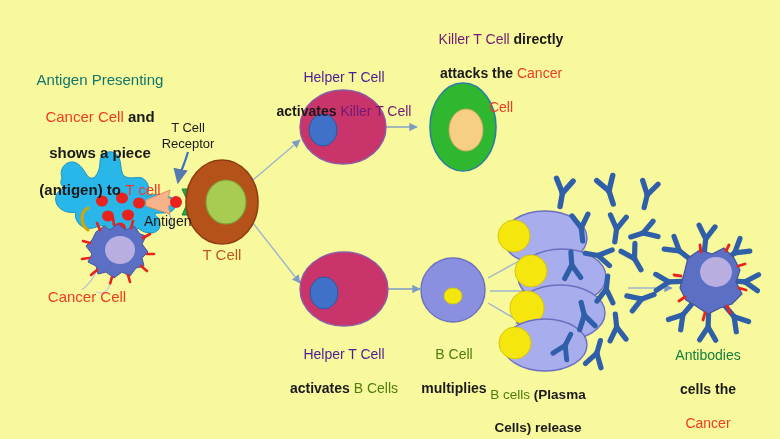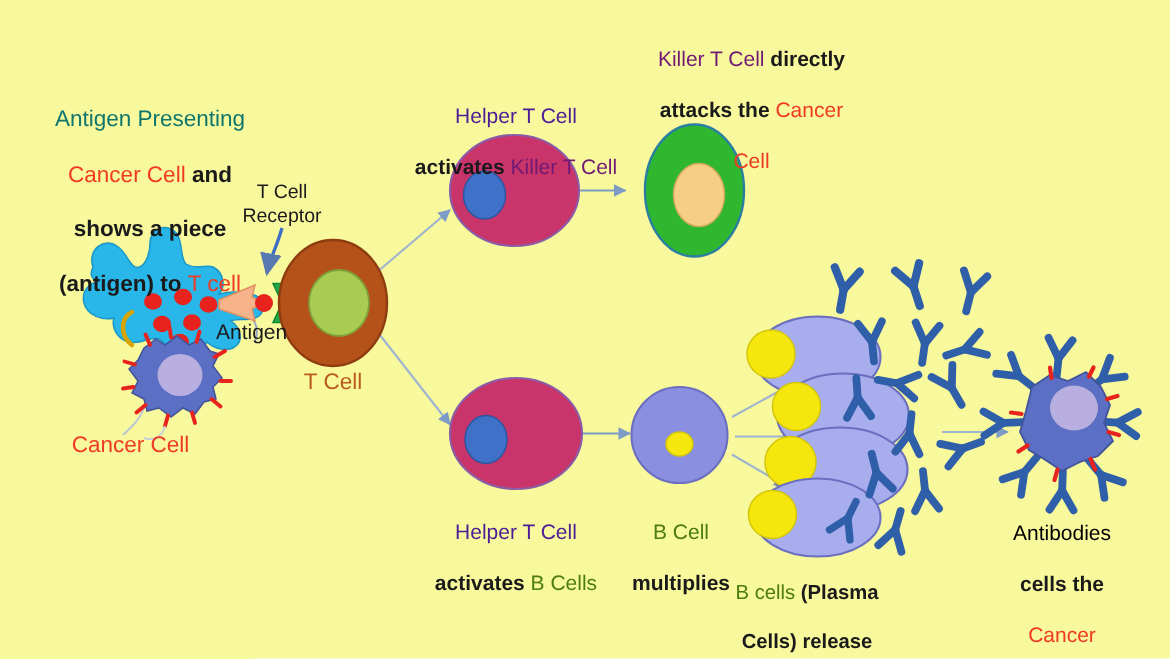--- a/index.html
+++ b/index.html
@@ -20,21 +20,21 @@
   }
   .t-center{text-align:center;}
   .t-left{text-align:left;}
   .cap{font-size:13px;}
   svg.layer{position:absolute;left:0;top:0;width:780px;height:439px;}
   .kw-blue{color:#0f766e;}
   .kw-red{color:#f03a26;}
   .kw-green{color:#701a75;}
   .kw-pink{color:#4c1d95;}
   .kw-lblue{color:#4d7c0f;margin-top:40px;}
-  .kw-mblue{color:#000000;}
+  .kw-mblue{color:#15803d;}
   .kw-black{color:#1a1a1a;font-weight:bold;}
 </style>
 </head>
 <body>
 
 <div id="canvas">
 
   <svg class="layer" viewBox="0 0 780 439">
     <defs>
       <marker id="ah" markerWidth="7" markerHeight="7" refX="5.5" refY="3" orient="auto">

